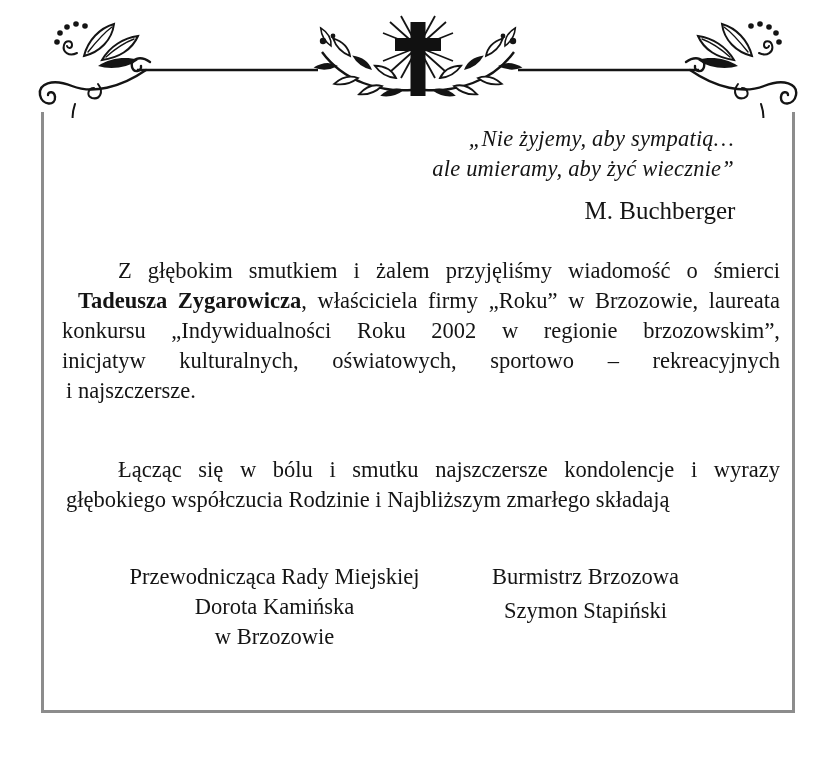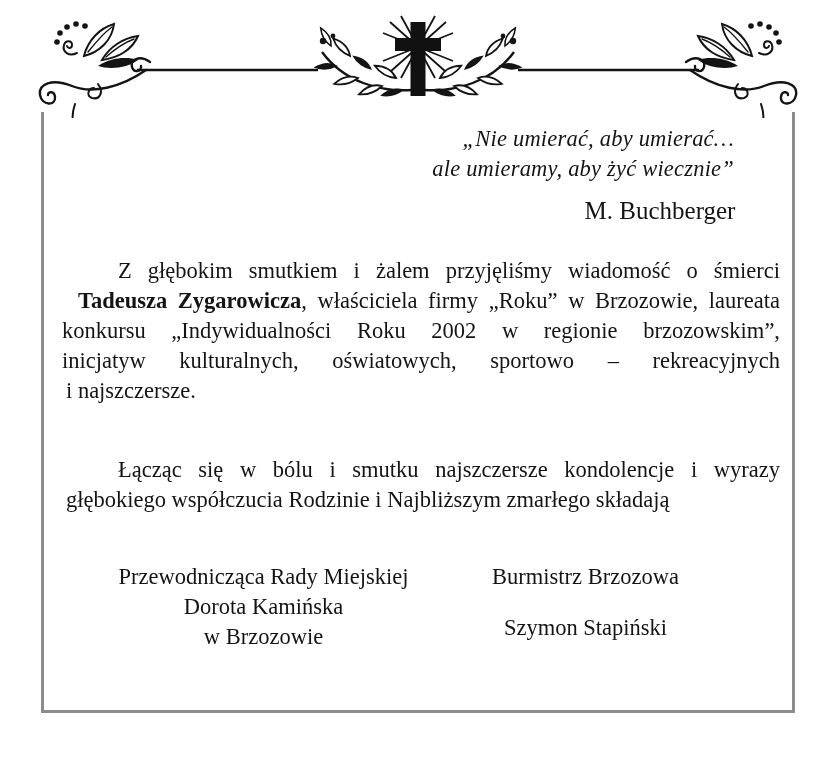--- a/index.html
+++ b/index.html
@@ -60,23 +60,23 @@
   .lastline { text-align: left; padding-left: 4px; }
   .bname { font-weight: bold; margin-left: 16px; }
 
   
   .sig {
     position: absolute;
     text-align: center;
     font-size: 22.5px;
     line-height: 30px;
   }
-  .sig-left { left: 106px; width: 315px; top: 562px; }
+  .sig-left { left: 117px; width: 315px; top: 562px; }
   .sig-right { left: 468px; width: 235px; top: 562px; }
-  .sig-gap { margin-top: 21px; }
+  .sig-gap { margin-top: 4px; }
 </style>
 </head>
 <body>
 
 <div class="canvas">
 
   <svg class="header-svg" width="836" height="118" viewBox="0 0 836 118" xmlns="http://www.w3.org/2000/svg" xmlns:xlink="http://www.w3.org/1999/xlink">
     <defs>
       <path id="leaf" d="M0 0 Q11 -8 24 -5 Q12 5 0 0 Z"></path>
       <g id="flourL" stroke="#141414" fill="none" stroke-width="2" stroke-linecap="round">
@@ -139,21 +139,21 @@
 
     <g fill="#111111">
       <rect x="410.5" y="22" width="15" height="74"></rect>
       <rect x="395" y="38" width="46" height="13"></rect>
     </g>
   </svg>
 
   <div class="frame"></div>
 
   <div class="quote">
-    <div>„Nie umierać, aby umierać…</div>
+    <div>„Nie żyjemy, aby sympatią…</div>
     <div>ale umieramy,  aby żyć wiecznie”</div>
   </div>
   <div class="attribution">M. Buchberger</div>
 
   <div class="para para1">
     <div class="bline jline indent">Z głębokim smutkiem i żalem  przyjęliśmy wiadomość o śmierci</div>
     <div class="bline jline"><b class="bname">Tadeusza Zygarowicza</b><span>, właściciela firmy „Roku” w Brzozowie, laureata</span></div>
     <div class="bline jline">konkursu „Indywidualności Roku 2002 w regionie brzozowskim”,</div>
     <div class="bline jline">inicjatyw kulturalnych, oświatowych, sportowo – rekreacyjnych</div>
     <div class="bline lastline">i najszczersze.</div>

